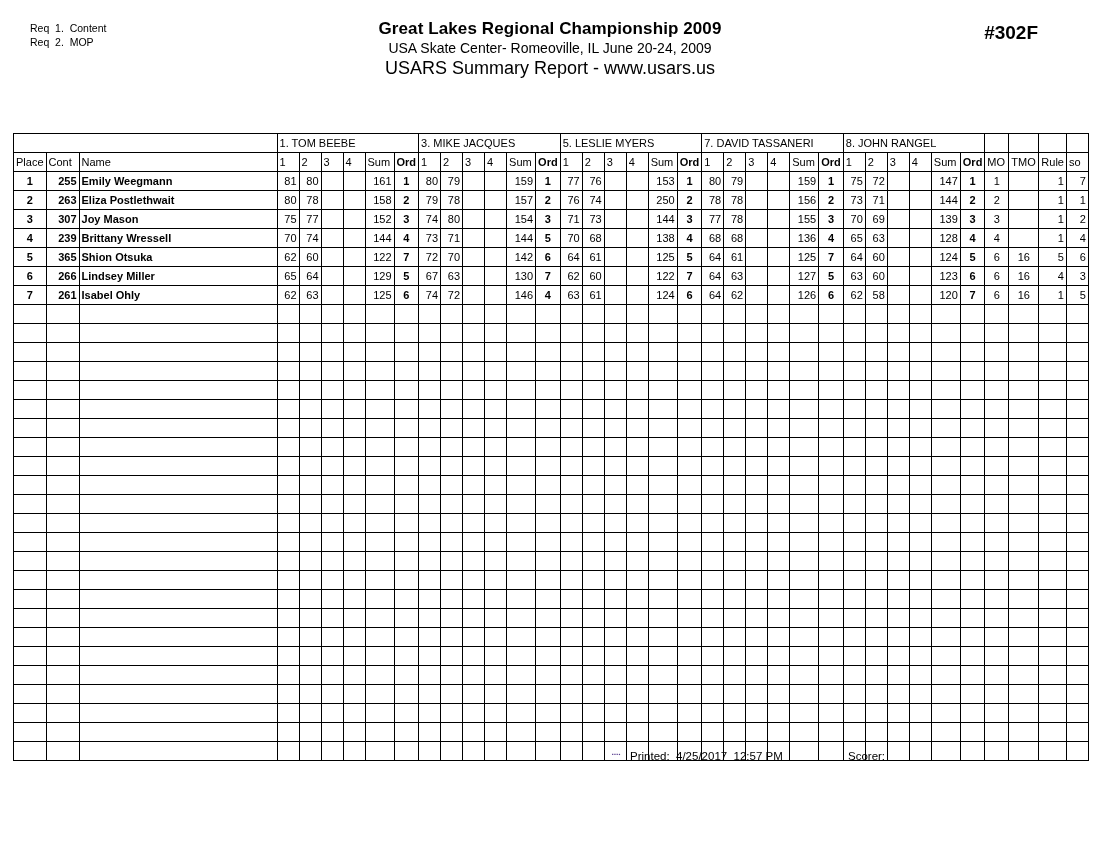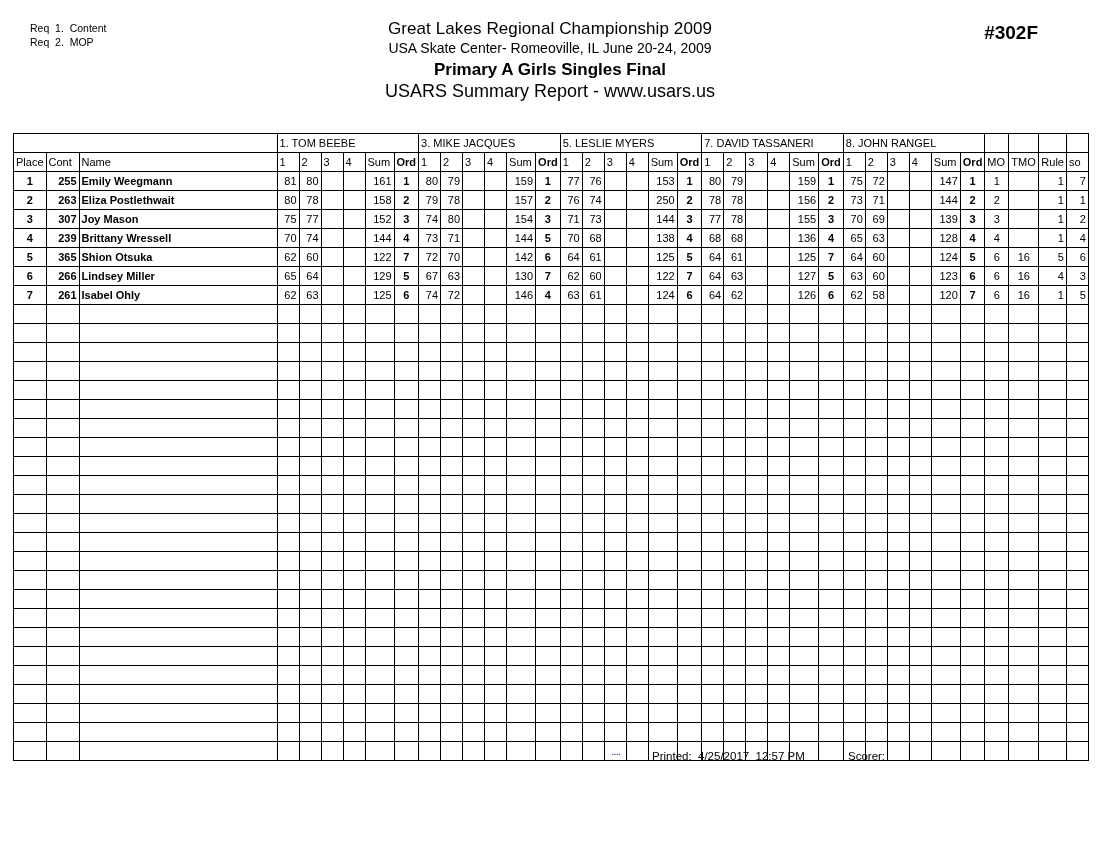--- a/index.html
+++ b/index.html
@@ -4,21 +4,21 @@
 <style>
   html,body{margin:0;padding:0;}
   body{
     width:1100px;height:850px;background:#ffffff;
     font-family:"Liberation Sans", sans-serif;
     color:#000000;position:relative;overflow:hidden;
   }
   .req-block{position:absolute;left:12px;top:22px;font-size:10.5px;line-height:13.5px;color:#000;}
   .req-line{white-space:pre;padding-left:18px;}
   .titles{position:absolute;left:0;top:18px;width:1100px;text-align:center;}
-  .t1{font-size:17px;font-weight:normal;letter-spacing:.1px;line-height:21px;}
+  .t1{font-size:17px;font-weight:bold;letter-spacing:.1px;line-height:21px;}
   .t2{font-size:14px;line-height:19px;}
   .t3{font-size:17px;font-weight:bold;line-height:23px;}
   .t4{font-size:18px;line-height:20px;}
   .docnum{position:absolute;right:62px;top:22px;font-size:19px;font-weight:bold;}
 
   .sheet{position:absolute;left:13px;top:133px;}
   table.grid{border-collapse:collapse;table-layout:fixed;}
   table.grid td{
     border:1px solid #000;
     height:18px;font-size:11px;padding:0 2px;
@@ -27,36 +27,35 @@
   td.noborder{border:none;}
   td.jbox{border:1px solid #000;font-size:11.5px;height:15px;padding-left:6px;text-align:left;}
   td.hdr{font-size:9.5px;text-align:left;height:15px;}
   td.hdr-left{font-size:9.5px;text-align:left;height:15px;padding-left:4px;margin-top:33px;}
   td.num{text-align:right;padding-right:3px;}
   td.ctr{text-align:center;}
   td.bold{font-weight:bold;}
   td.name{text-align:left;padding-left:5px;font-weight:bold;font-size:11.5px;}
   td.ord{border-left:4px solid #000;border-right:4px solid #000;text-align:center;font-weight:bold;}
   .footer{position:absolute;left:0;top:750px;width:1100px;font-size:11.5px;}
-  .fprint{position:absolute;left:652px;top:0;white-space:pre;}
+  .fprint{position:absolute;left:630px;top:0;white-space:pre;}
   .fartifact{position:absolute;left:612px;top:1px;font-size:5px;letter-spacing:.5px;color:#5a3f8f;}
   .fscorer{position:absolute;left:848px;top:0;}
 </style>
 </head>
 <body>
 
 <div class="req-block">
   <div class="req-line">Req  1.  Content</div>
   <div class="req-line">Req  2.  MOP</div>
 </div>
 
 <div class="titles">
   <div class="t1">Great Lakes Regional Championship 2009</div>
   <div class="t2">USA Skate Center- Romeoville, IL  June 20-24, 2009</div>
-  <div class="t3">Primary A Girls Singles Final</div>
   <div class="t4">USARS Summary Report - www.usars.us</div>
 </div>
 
 <div class="docnum">#302F</div>
 
 <div class="sheet">
   <table class="grid">
     <colgroup id="cols">
         <col style="width: 29px;">
         <col style="width: 33px;">

